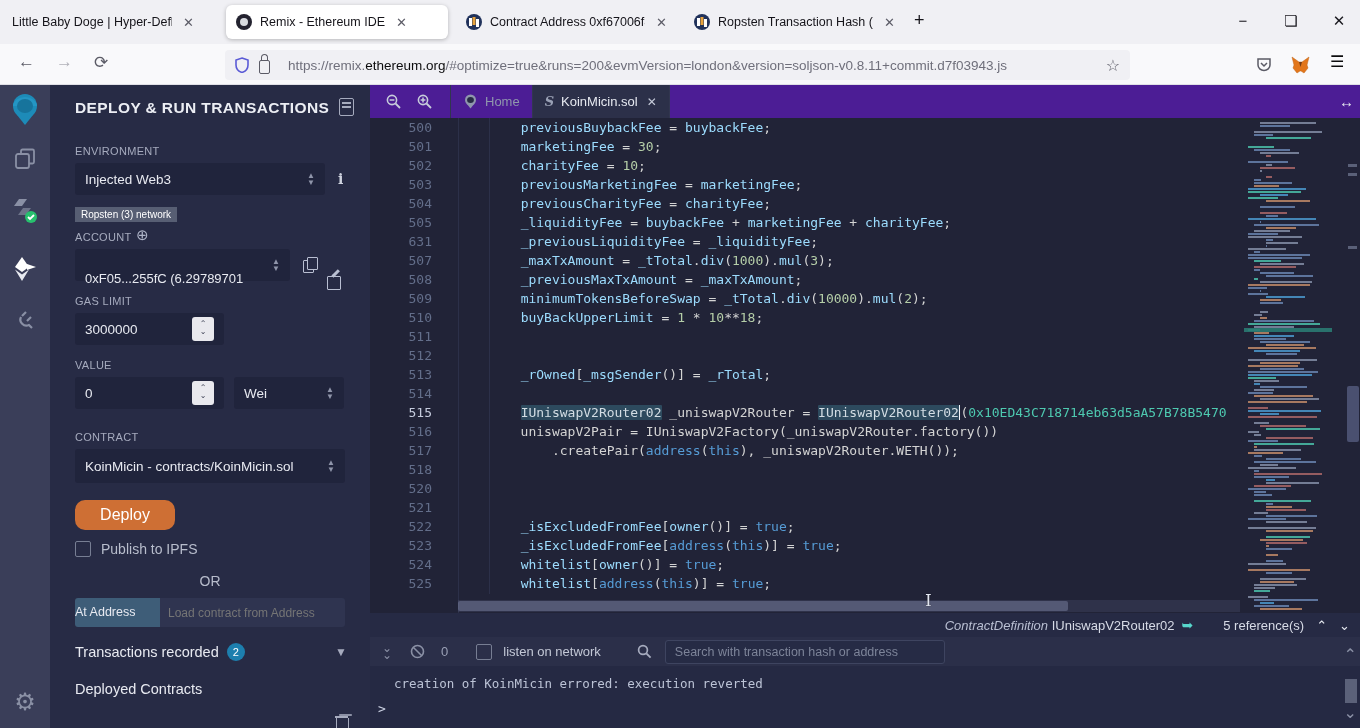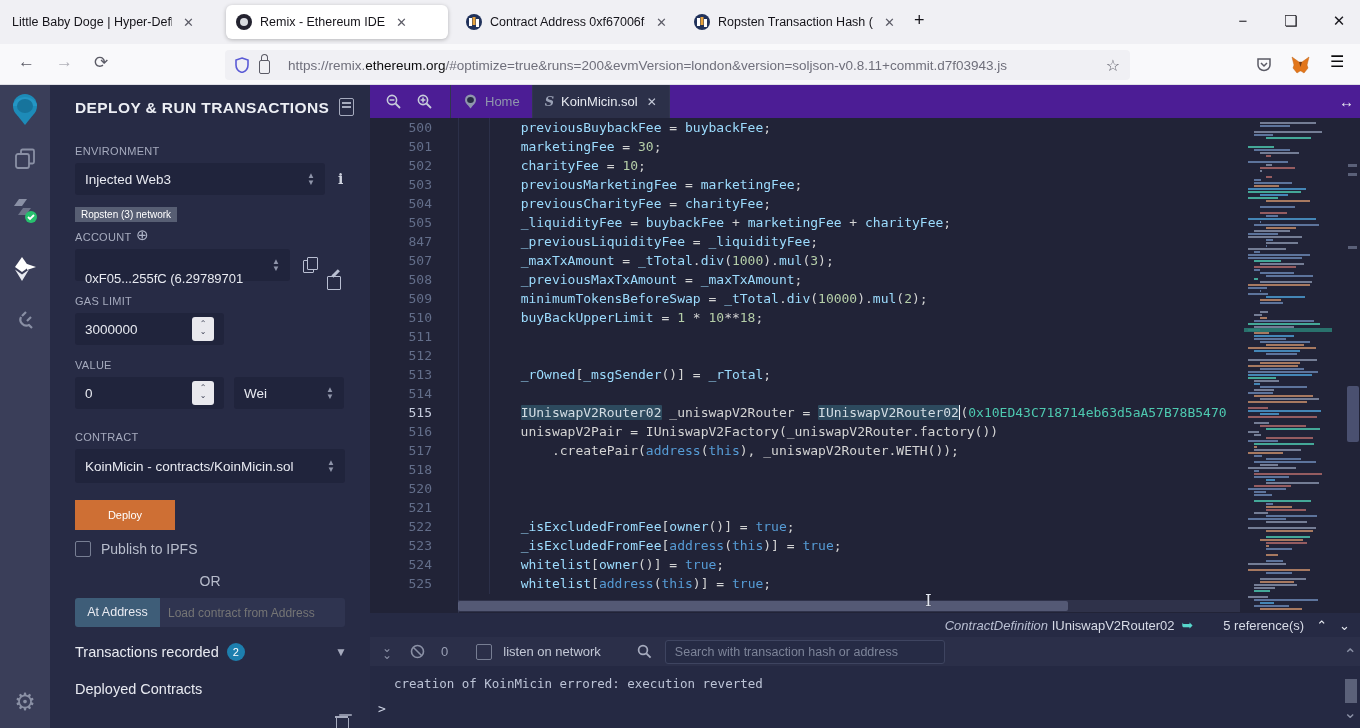--- a/index.html
+++ b/index.html
@@ -42,24 +42,24 @@
   
   .sp-title { position:absolute; top:14px; left:25px; font-size:15.5px; font-weight:bold; letter-spacing:.4px; color:#eceef4; }
   .sp-title-icon { position:absolute; top:13px; right:16px; width:15px; height:18px; border:1.5px solid #a6abbe; border-radius:2px; }
   .sp-title-icon::before{ content:""; position:absolute; left:2px; top:3px; right:2px; height:2px; background:#a6abbe; box-shadow:0 4px 0 #a6abbe; }
   .lbl { position:absolute; left:25px; font-size:11px; color:#a6abbe; letter-spacing:.3px; }
   .field { position:absolute; left:25px; background:#20243c; border-radius:3px; color:#e8eaf1; font-size:13.5px; display:flex; align-items:center; padding:0 10px; }
   .caret2 { margin-left:auto; color:#8f95aa; font-size:8px; line-height:7px; text-align:center; }
   .spinner { margin-left:auto; width:22px; height:24px; background:#e9e9ee; border-radius:3px; color:#3a3e52; font-size:8px; line-height:8px; text-align:center; padding-top:3px; }
   .net-badge { position:absolute; left:25px; background:#575e73; color:#fff; font-size:10px; padding:2px 6px; border-radius:0; }
   .mini-icon { color:#aeb4c8; font-size:15px; }
-  .deploy-btn { position:absolute; left:25px; width:100px; height:30px; background:#ce6f34; border:none; border-radius:0; color:#fff; font-size:11px; font-family:inherit; }
+  .deploy-btn { position:absolute; left:25px; width:100px; height:30px; background:#ce6f34; border:none; border-radius:10px; color:#fff; font-size:16px; font-family:inherit; }
   .checkbox { width:16px; height:16px; border:1px solid #777e93; border-radius:2px; background:transparent; display:inline-block; }
   .or { position:absolute; width:320px; text-align:center; color:#b8bdcc; font-size:14px; }
-  .ataddr-btn { position:absolute; left:25px; width:85px; height:29px; background:#3e5d78; border-radius:3px 0 0 3px; color:#e8eaf1; font-size:12.5px; text-align:center; line-height:29px; }
+  .ataddr-btn { position:absolute; left:25px; width:85px; height:29px; background:#3e5d78; border-radius:3px 0 0 3px; color:#e8eaf1; font-size:12.5px; line-height:29px; }
   .ataddr-input { position:absolute; left:110px; width:185px; height:29px; background:#2f3450; border:none; border-radius:0 3px 3px 0; color:#7d8499; font-size:12px; padding:0 8px; font-family:inherit; }
   .row-label { position:absolute; left:25px; color:#e8eaf1; font-size:14.5px; }
   .count-badge { display:inline-block; min-width:18px; height:18px; background:#1d7fae; border-radius:50%; color:#fff; font-size:11px; line-height:18px; text-align:center; margin-left:8px; vertical-align:1px; }
   .chev { color:#a6abbe; font-size:12px; }
   .copy-icon, .edit-icon { width:14px; height:16px; position:relative; }
   .copy-icon::before { content:""; position:absolute; left:0; top:3px; width:9px; height:11px; border:1.3px solid #b9bfd2; border-radius:1px; }
   .copy-icon::after { content:""; position:absolute; left:4px; top:0; width:9px; height:11px; border:1.3px solid #b9bfd2; border-radius:1px; background:#272b45; }
   .edit-icon::before { content:""; position:absolute; left:0; top:3px; width:12px; height:12px; border:1.3px solid #b9bfd2; border-radius:1px; }
   .edit-icon::after { content:""; position:absolute; left:4px; top:-1px; width:9px; height:2.5px; background:#b9bfd2; transform:rotate(-45deg); }
   .trash-icon { width:13px; height:15px; position:relative; }
@@ -307,21 +307,21 @@
     <div id="code">
       <div class="gutter-sep"></div>
       <div class="indent-guide"></div>
       <div id="code-lines">
           <div class="code-line"><span class="ln">500</span><span class="lc"><span class="tk-w">        </span><span class="tk-i">previousBuybackFee</span><span class="tk-w"> = </span><span class="tk-i">buybackFee</span><span class="tk-w">;</span></span></div>
           <div class="code-line"><span class="ln">501</span><span class="lc"><span class="tk-w">        </span><span class="tk-i">marketingFee</span><span class="tk-w"> = </span><span class="tk-n">30</span><span class="tk-w">;</span></span></div>
           <div class="code-line"><span class="ln">502</span><span class="lc"><span class="tk-w">        </span><span class="tk-i">charityFee</span><span class="tk-w"> = </span><span class="tk-n">10</span><span class="tk-w">;</span></span></div>
           <div class="code-line"><span class="ln">503</span><span class="lc"><span class="tk-w">        </span><span class="tk-i">previousMarketingFee</span><span class="tk-w"> = </span><span class="tk-i">marketingFee</span><span class="tk-w">;</span></span></div>
           <div class="code-line"><span class="ln">504</span><span class="lc"><span class="tk-w">        </span><span class="tk-i">previousCharityFee</span><span class="tk-w"> = </span><span class="tk-i">charityFee</span><span class="tk-w">;</span></span></div>
           <div class="code-line"><span class="ln">505</span><span class="lc"><span class="tk-w">        </span><span class="tk-i">_liquidityFee</span><span class="tk-w"> = </span><span class="tk-i">buybackFee</span><span class="tk-w"> + </span><span class="tk-i">marketingFee</span><span class="tk-w"> + </span><span class="tk-i">charityFee</span><span class="tk-w">;</span></span></div>
-          <div class="code-line"><span class="ln">847</span><span class="lc"><span class="tk-w">        </span><span class="tk-i">_previousLiquidityFee</span><span class="tk-w"> = </span><span class="tk-i">_liquidityFee</span><span class="tk-w">;</span></span></div>
+          <div class="code-line"><span class="ln">631</span><span class="lc"><span class="tk-w">        </span><span class="tk-i">_previousLiquidityFee</span><span class="tk-w"> = </span><span class="tk-i">_liquidityFee</span><span class="tk-w">;</span></span></div>
           <div class="code-line"><span class="ln">507</span><span class="lc"><span class="tk-w">        </span><span class="tk-i">_maxTxAmount</span><span class="tk-w"> = </span><span class="tk-i">_tTotal</span><span class="tk-w">.</span><span class="tk-i">div</span><span class="tk-w">(</span><span class="tk-n">1000</span><span class="tk-w">).</span><span class="tk-i">mul</span><span class="tk-w">(</span><span class="tk-n">3</span><span class="tk-w">);</span></span></div>
           <div class="code-line"><span class="ln">508</span><span class="lc"><span class="tk-w">        </span><span class="tk-i">_previousMaxTxAmount</span><span class="tk-w"> = </span><span class="tk-i">_maxTxAmount</span><span class="tk-w">;</span></span></div>
           <div class="code-line"><span class="ln">509</span><span class="lc"><span class="tk-w">        </span><span class="tk-i">minimumTokensBeforeSwap</span><span class="tk-w"> = </span><span class="tk-i">_tTotal</span><span class="tk-w">.</span><span class="tk-i">div</span><span class="tk-w">(</span><span class="tk-n">10000</span><span class="tk-w">).</span><span class="tk-i">mul</span><span class="tk-w">(</span><span class="tk-n">2</span><span class="tk-w">);</span></span></div>
           <div class="code-line"><span class="ln">510</span><span class="lc"><span class="tk-w">        </span><span class="tk-i">buyBackUpperLimit</span><span class="tk-w"> = </span><span class="tk-n">1</span><span class="tk-w"> * </span><span class="tk-n">10</span><span class="tk-w">**</span><span class="tk-n">18</span><span class="tk-w">;</span></span></div>
           <div class="code-line"><span class="ln">511</span><span class="lc"></span></div>
           <div class="code-line"><span class="ln">512</span><span class="lc"></span></div>
           <div class="code-line"><span class="ln">513</span><span class="lc"><span class="tk-w">        </span><span class="tk-i">_rOwned</span><span class="tk-w">[</span><span class="tk-i">_msgSender</span><span class="tk-w">()] = </span><span class="tk-i">_rTotal</span><span class="tk-w">;</span></span></div>
           <div class="code-line"><span class="ln">514</span><span class="lc"></span></div>
           <div class="code-line"><span class="ln active">515</span><span class="lc"><span class="tk-w">        </span><span class="tk-h">IUniswapV2Router02</span><span class="tk-w"> _uniswapV2Router = </span><span class="tk-h">IUniswapV2Router02</span><span class="caret"></span><span class="tk-w">(</span><span class="tk-a">0x10ED43C718714eb63d5aA57B78B5470</span></span></div>
           <div class="code-line"><span class="ln">516</span><span class="lc"><span class="tk-w">        uniswapV2Pair = IUniswapV2Factory(_uniswapV2Router.factory())</span></span></div>

